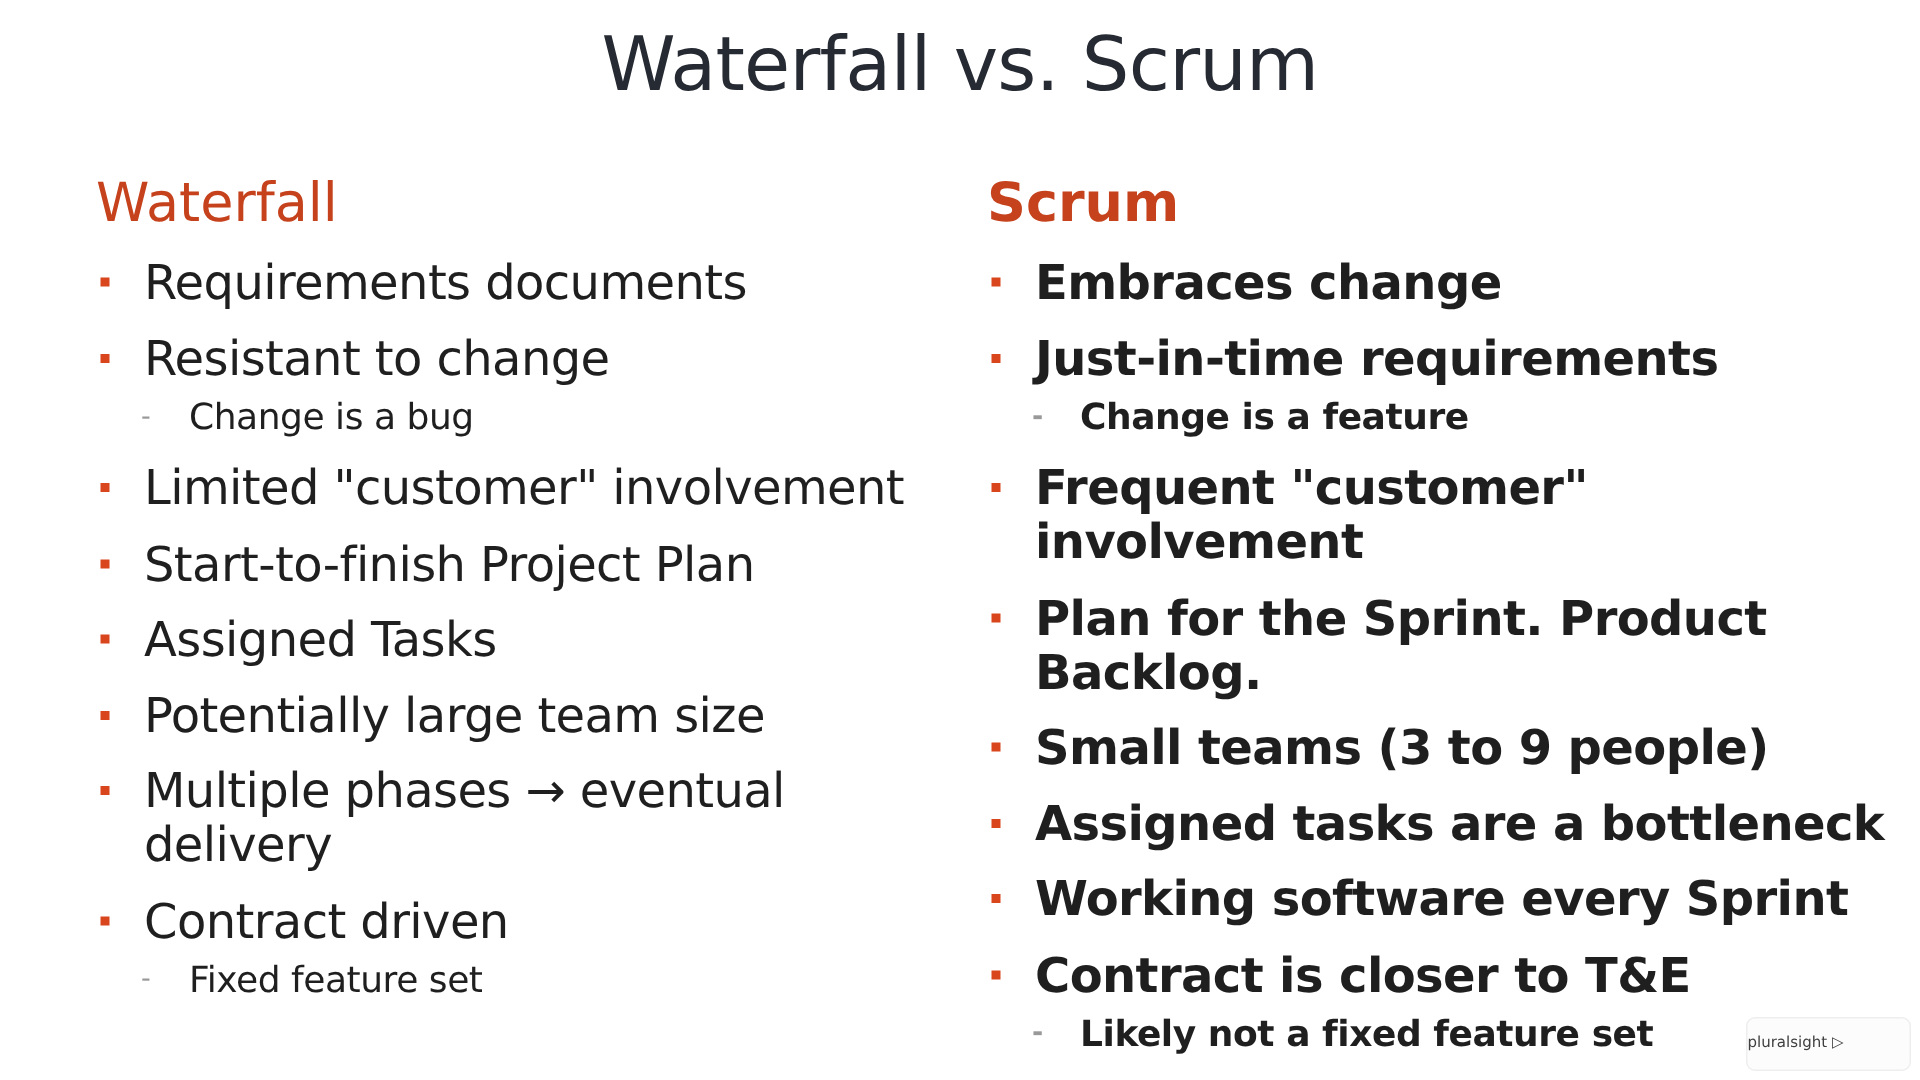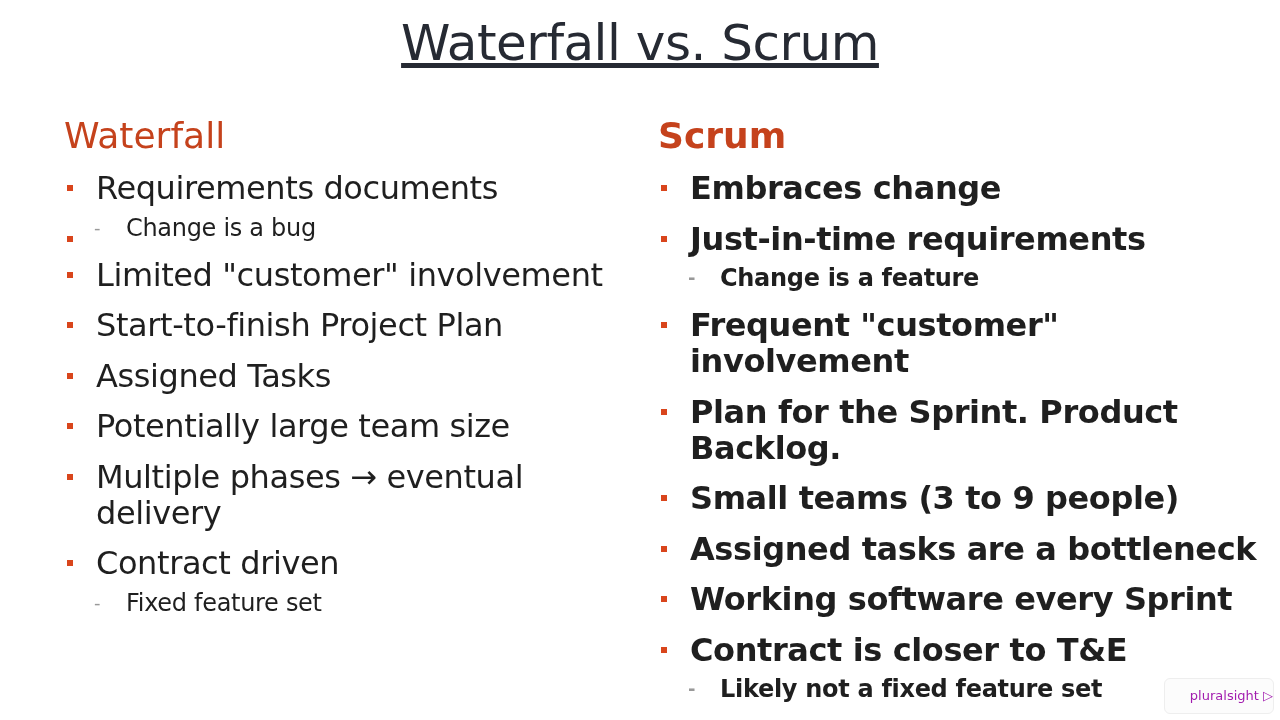--- a/index.html
+++ b/index.html
@@ -1,39 +1,39 @@
 <!DOCTYPE html>
 <html><head>
 <meta charset="utf-8">
 <style>
   html, body { margin:0; padding:0; }
   body { width:1280px; height:720px; background:#ffffff; position:relative; overflow:hidden;
          font-family:"DejaVu Sans","Liberation Sans",sans-serif; color:#1f1f1f; }
   .title { position:absolute; left:0; width:1280px; top:14px; text-align:center;
-           font-size:50px; color:#262a33; letter-spacing:-0.5px;text-decoration:underline; }
+           font-size:50px; color:#262a33; letter-spacing:-0.5px; }
   .col { position:absolute; top:118px; }
   .col.left { left:64px; width:580px; }
   .col.right { left:658px; width:600px;font-weight:bold; }
   .heading { font-size:36px; color:#c5421c; height:52px; line-height:36px; }
   .item { position:relative; font-size:32px; line-height:36px; padding-left:32px; margin-bottom:14.5px; letter-spacing:-0.4px; }
   .item .bullet { position:absolute; left:3px; top:15px; width:6px; height:6px; background:#d9451c; }
   .sub { position:relative; font-size:24px; line-height:30px; padding-left:62px; margin-top:-8px; margin-bottom:14px; letter-spacing:-0.3px; }
   .sub .dash { position:absolute; left:30px; top:0; color:#999; font-size:18px; }
   .logo { position:absolute; right:6px; bottom:6px; width:108px; height:34px; border:1px solid #eee;
-          border-radius:6px; background:#fcfcfc; color:#a21caf; font-size:13px; line-height:34px; text-align:right; }
+          border-radius:6px; background:#fcfcfc; color:#404040; font-size:10px; line-height:34px; text-align:left; }
 </style>
 </head>
 <body>
 
 <div class="title">Waterfall vs. Scrum</div>
 
 <div class="col left">
   <div class="heading">Waterfall</div>
   <div class="item"><span class="bullet"></span><span>Requirements documents</span></div>
-  <div class="item"><span class="bullet"></span></div>
+  <div class="item"><span class="bullet"></span><span>Resistant to change</span></div>
   <div class="sub"><span class="dash">-</span><span>Change is a bug</span></div>
   <div class="item"><span class="bullet"></span><span>Limited "customer" involvement</span></div>
   <div class="item"><span class="bullet"></span><span>Start-to-finish Project Plan</span></div>
   <div class="item"><span class="bullet"></span><span>Assigned Tasks</span></div>
   <div class="item"><span class="bullet"></span><span>Potentially large team size</span></div>
   <div class="item"><span class="bullet"></span><span>Multiple phases → eventual delivery</span></div>
   <div class="item"><span class="bullet"></span><span>Contract driven</span></div>
   <div class="sub"><span class="dash">-</span><span>Fixed feature set</span></div>
 </div>
 

